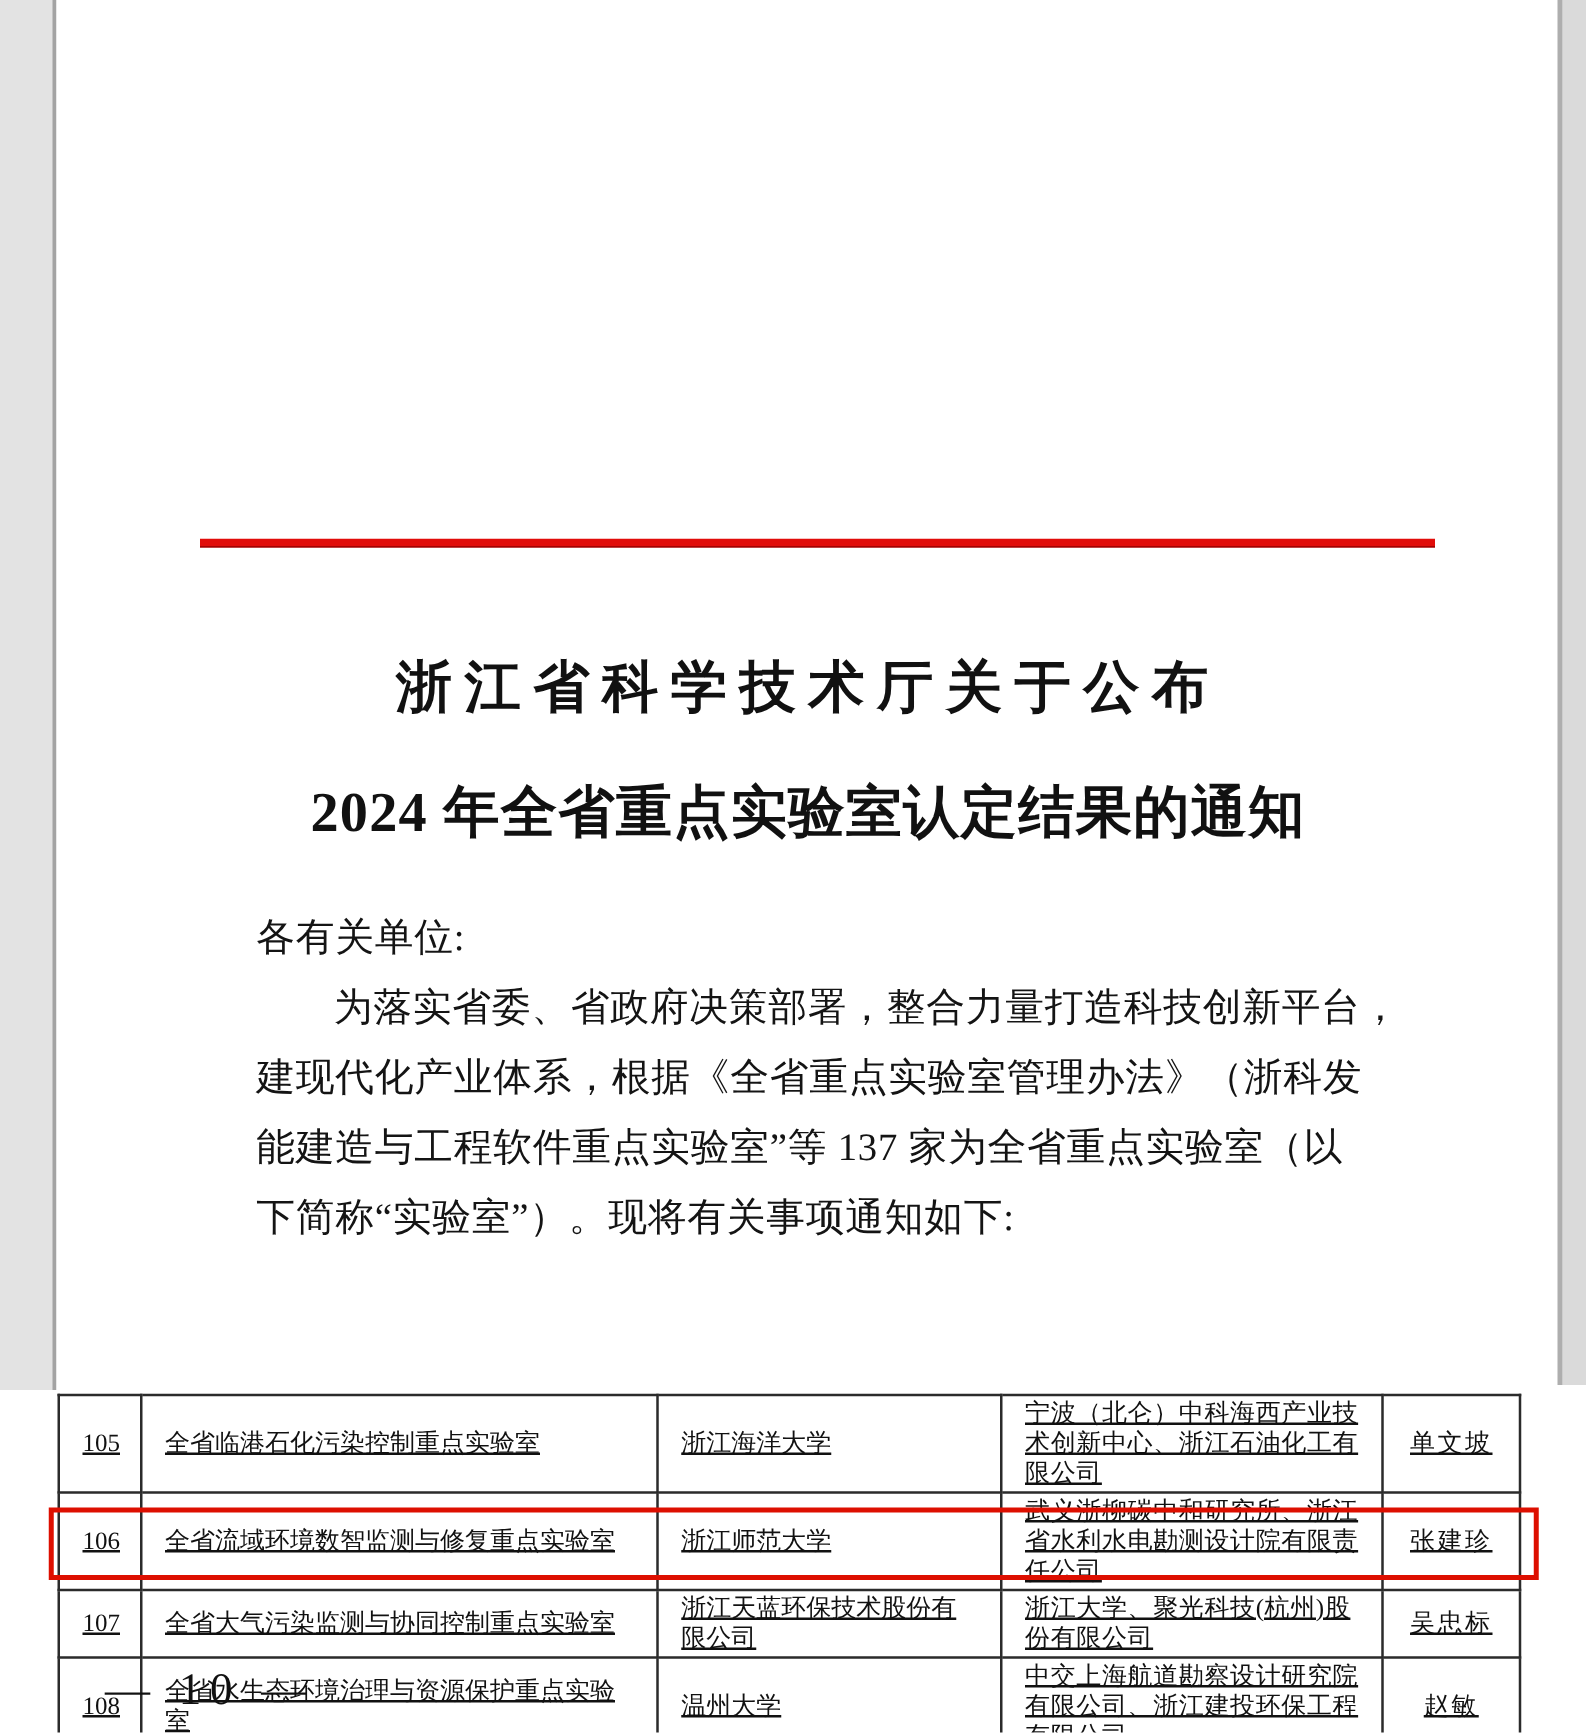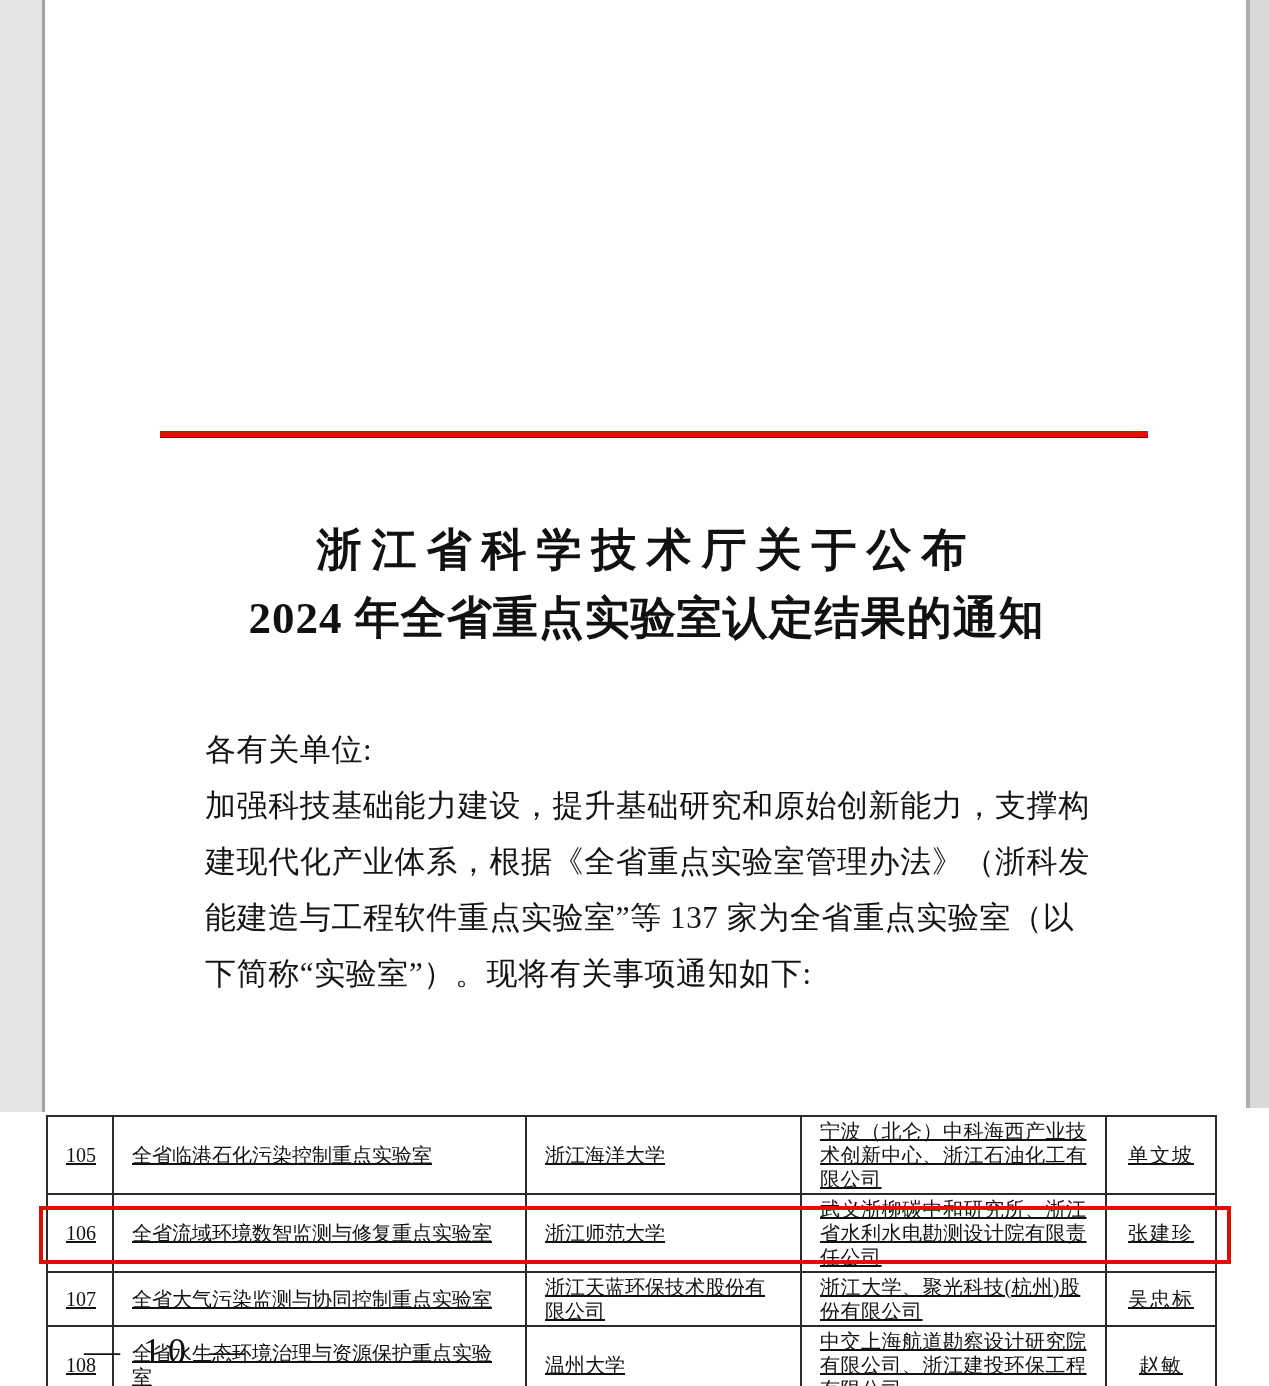--- a/index.html
+++ b/index.html
@@ -28,21 +28,21 @@
   }
   .red-rule{
     position:absolute;left:115px;top:431px;width:988px;height:6px;
     background:#e10d0a;border-bottom:1px solid #8d0000;
   }
   .headline1{
     position:absolute;left:0;top:520px;width:100%;text-align:center;
     font-size:45px;font-weight:bold;letter-spacing:10px;color:#111;white-space:nowrap;
   }
   .headline2{
-    position:absolute;left:0;top:588px;width:100%;text-align:center;
+    position:absolute;left:0;top:620px;width:100%;text-align:center;
     font-size:45px;font-weight:bold;letter-spacing:1px;color:#111;white-space:nowrap;
   }
   .body-block{
     position:absolute;left:160px;top:722px;width:900px;
     font-size:31px;line-height:56px;letter-spacing:0.6px;color:#141414;
   }
   .body-line{height:56px;white-space:nowrap;}
   .indent{text-indent:62px;}
 
   
@@ -83,21 +83,21 @@
 
 
 
   <div class="red-rule"></div>
 
   <div class="headline1">浙江省科学技术厅关于公布</div>
   <div class="headline2">2024 年全省重点实验室认定结果的通知</div>
 
   <div class="body-block">
     <div class="body-line">各有关单位:</div>
-    <div class="body-line">加强科技基础能力建设，提升基础研究和原始创新能力，支撑构</div>
+    <div class="body-line indent">为落实省委、省政府决策部署，整合力量打造科技创新平台，</div>
     <div class="body-line">建现代化产业体系，根据《全省重点实验室管理办法》（浙科发</div>
     <div class="body-line">能建造与工程软件重点实验室”等 137 家为全省重点实验室（以</div>
     <div class="body-line">下简称“实验室”）。现将有关事项通知如下:</div>
   </div>
 
 </div>
 
 <table class="lab-table">
   <colgroup>
     <col style="width:66px">

